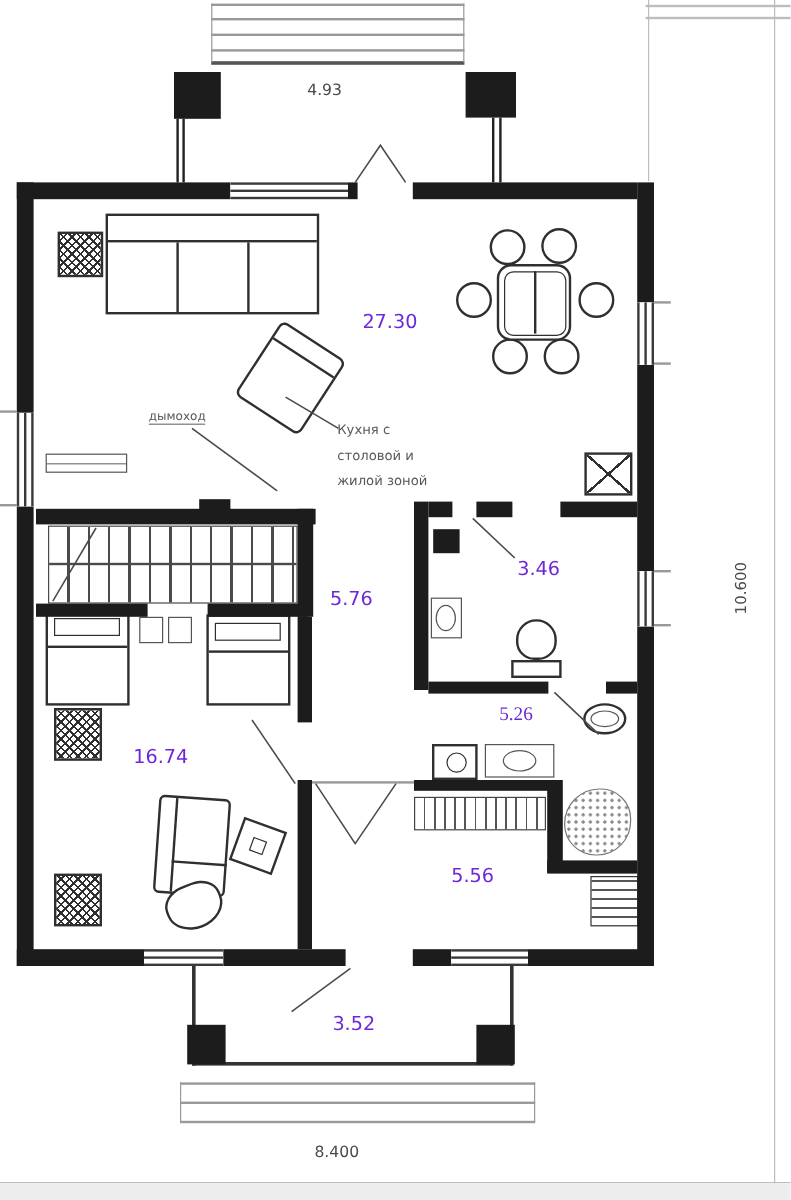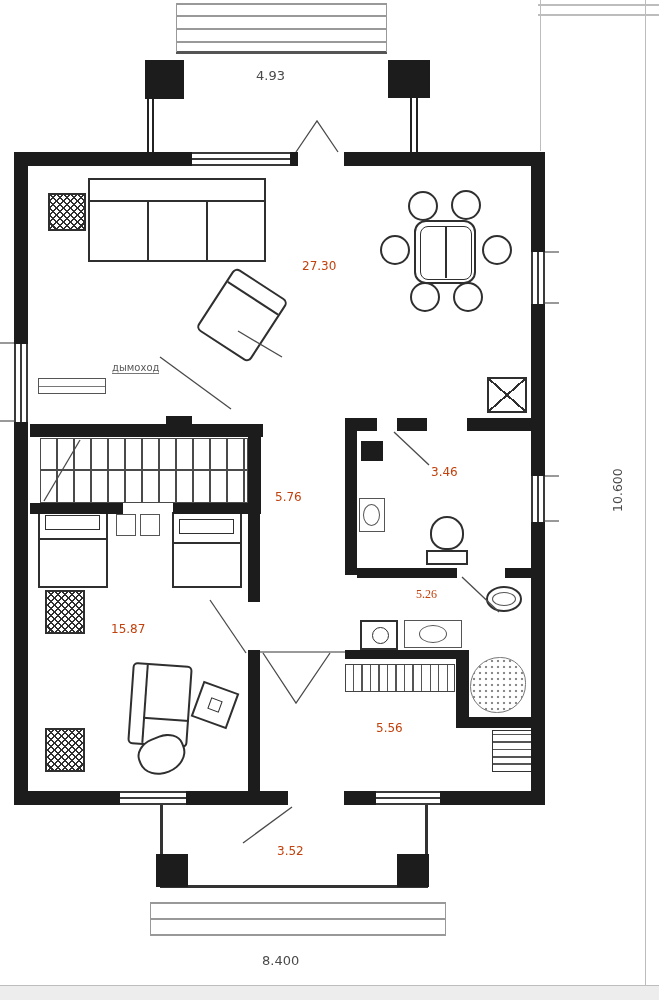--- a/index.html
+++ b/index.html
@@ -19,21 +19,21 @@
          repeating-linear-gradient(-45deg,transparent 0 3.5px,#2f2f2f 3.5px 5px);}
   .xbox{background-image:linear-gradient(to top right,transparent calc(50% - 1px),#2f2f2f calc(50% - 1px) calc(50% + 1px),transparent calc(50% + 1px)),
         linear-gradient(to top left,transparent calc(50% - 1px),#2f2f2f calc(50% - 1px) calc(50% + 1px),transparent calc(50% + 1px));}
   .vstripes{background-image:repeating-linear-gradient(90deg,transparent 0 15px,#4a4a4a 15px 17px);}
   .mat{background-image:repeating-linear-gradient(90deg,transparent 0 7px,#555 7px 8.5px);}
   .hstripes{background-image:repeating-linear-gradient(0deg,transparent 0 6px,#555 6px 7.5px);}
   .dots{background-image:radial-gradient(#8a8a8a 1.1px,transparent 1.6px);background-size:6px 6px;}
   .chair{position:absolute;width:30px;height:30px;border:2px solid #2f2f2f;border-radius:50%;background:#fff;box-sizing:border-box;}
   .gl{position:absolute;background:#bdbdbd;}
   .dl{position:absolute;background:#999;}
-  .lbl{position:absolute;color:#c2410c;font-size:12px;line-height:1;white-space:nowrap;}
+  .lbl{position:absolute;color:#6d28d9;font-size:16px;line-height:1;white-space:nowrap;}
   .dim{font-size:13px;color:#4a4a4a;}
   .roomname{position:absolute;color:#585858;font-size:11px;line-height:21px;white-space:nowrap;}
   .callout{position:absolute;color:#585858;font-size:10px;border-bottom:1px solid #777;white-space:nowrap;}
   .vdim{position:absolute;writing-mode:vertical-rl;transform:rotate(180deg);font-size:12.5px;color:#4a4a4a;}
   svg.overlay{position:absolute;left:0;top:0;pointer-events:none;}
 </style>
 </head>
 <body>
 
 <div id="canvas">
@@ -193,27 +193,32 @@
   <div class="w" style="left:397px;top:854px;width:32px;height:33px;"></div>
   <div class="dl" style="left:150px;top:902px;width:296px;height:1.5px;"></div>
   <div class="dl" style="left:150px;top:918px;width:296px;height:1.5px;"></div>
   <div class="dl" style="left:150px;top:934px;width:296px;height:1.5px;"></div>
   <div class="dl" style="left:150px;top:902px;width:1px;height:33px;"></div>
   <div class="dl" style="left:445px;top:902px;width:1px;height:33px;"></div>
 
   <div class="lbl dim" style="left:256px;top:69px;">4.93</div>
   <div class="lbl" style="left:302px;top:260px;">27.30</div>
 
-
-  <div class="callout" style="left:112px;top:342px;margin-top:20px;">дымоход</div>
+  <div class="roomname" style="left:281px;top:348px;">
+    <div>Кухня с</div>
+    <div>столовой и</div>
+    <div>жилой зоной</div>
+  </div>
+
+  <div class="callout" style="left:124px;top:342px;">дымоход</div>
 
   <div class="lbl" style="left:275px;top:491px;">5.76</div>
   <div class="lbl" style="left:431px;top:466px;">3.46</div>
   <div class="lbl" style="left:416px;top:588px;font-family:Liberation Serif, serif;">5.26</div>
-  <div class="lbl" style="left:111px;top:623px;">15.87</div>
+  <div class="lbl" style="left:111px;top:623px;">16.74</div>
   <div class="lbl" style="left:376px;top:722px;">5.56</div>
   <div class="lbl" style="left:277px;top:845px;">3.52</div>
 
   <div class="lbl dim" style="left:262px;top:954px;">8.400</div>
   <div class="vdim" style="left:610px;top:438px;height:74px;">10.600</div>
 
   <svg class="overlay" width="659" height="1000" viewBox="0 0 659 1000">
     <g stroke="#4a4a4a" stroke-width="1.3" fill="none">
       <path d="M296,152 L317,121 L338,152"></path>
       <line x1="282" y1="357" x2="238" y2="331"></line>

